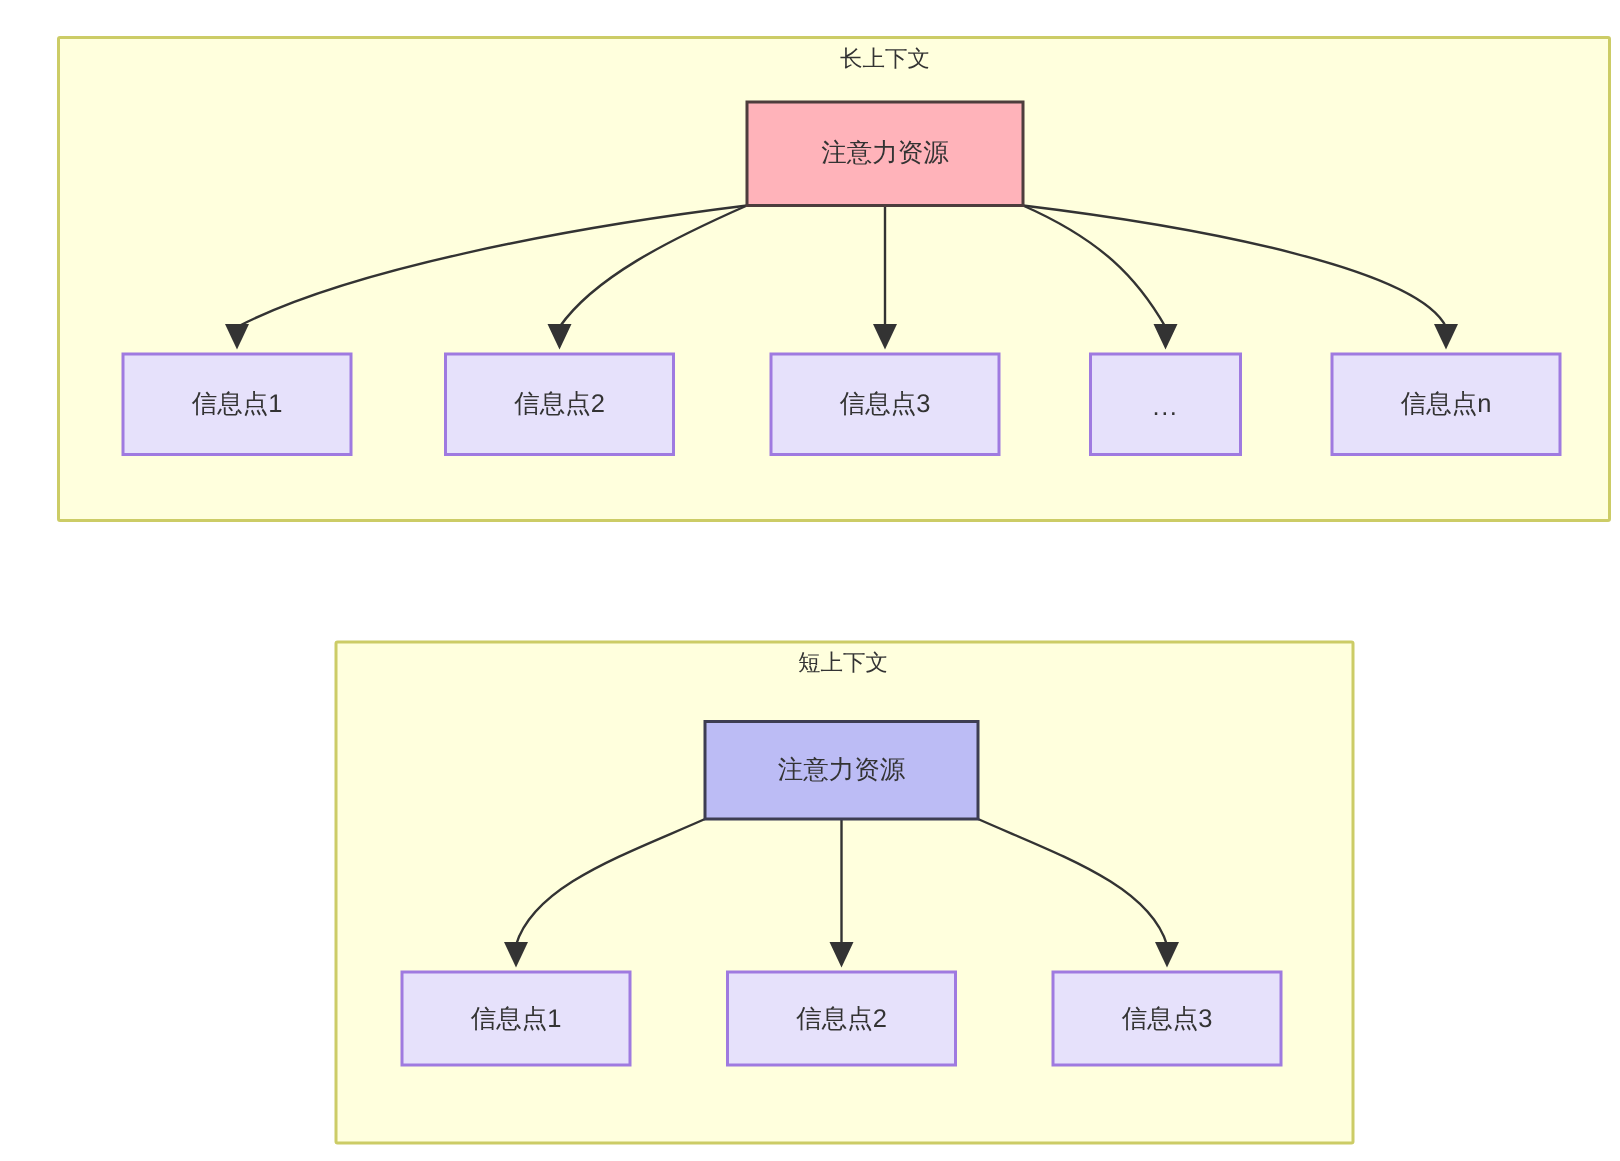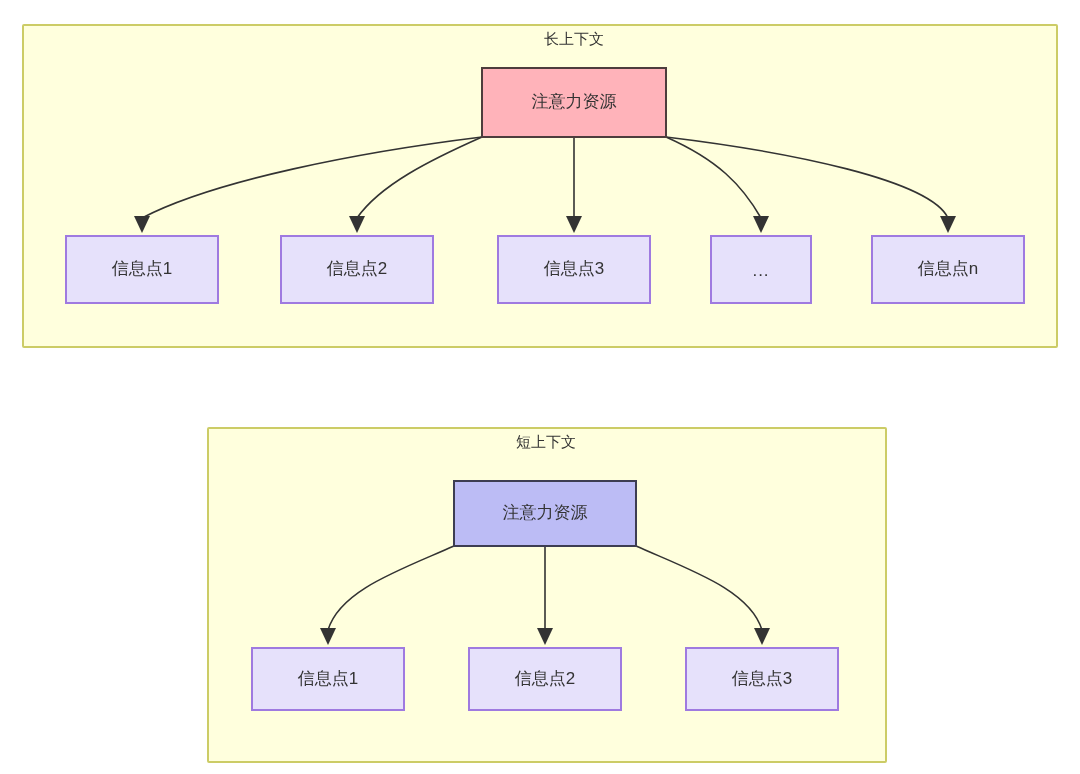--- a/index.html
+++ b/index.html
@@ -10,21 +10,21 @@
   }
   body {
     width: 1080px;
     height: 774px;
     font-family: "Liberation Sans", "DejaVu Sans", sans-serif;
     overflow: hidden;
     position: relative;
   }
   #diagram-root {
     position: absolute;
-    left: 0;
+    left: 16px;
     top: 0;
     width: 884px;
     height: 774px;
   }
   svg.canvas {
     position: absolute;
     left: 0;
     top: 0;
     width: 1080px;
     height: 774px;

